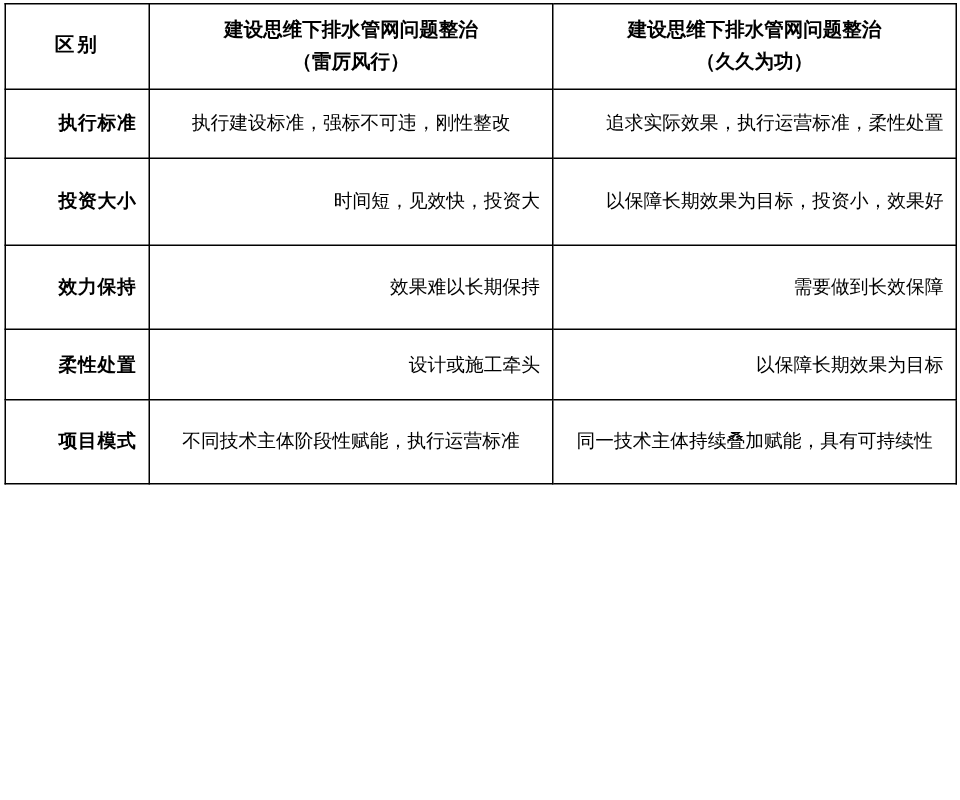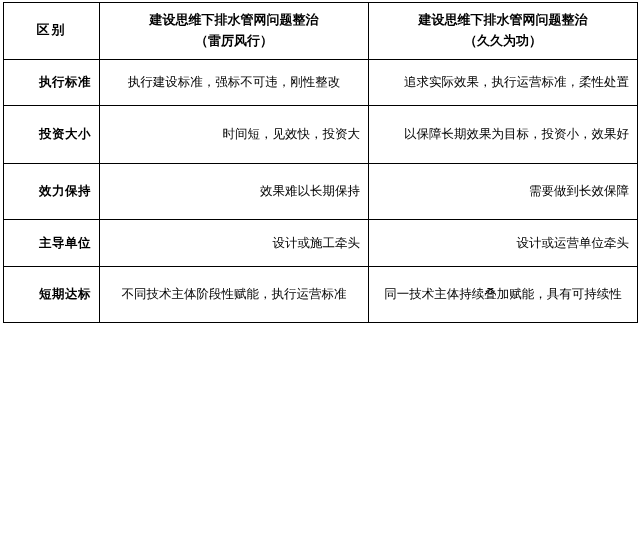--- a/index.html
+++ b/index.html
@@ -117,27 +117,27 @@
         <td class="cell">以保障长期效果为目标，投资小，效果好</td>
       </tr>
 
       <tr class="r5">
         <td class="label">效力保持</td>
         <td class="cell">效果难以长期保持</td>
         <td class="cell">需要做到长效保障</td>
       </tr>
 
       <tr class="r6">
-        <td class="label">主导单位</td>
+        <td class="label">柔性处置</td>
         <td class="cell">设计或施工牵头</td>
-        <td class="cell">设计或运营单位牵头</td>
+        <td class="cell">以保障长期效果为目标</td>
       </tr>
 
 
 
       <tr class="r9">
-        <td class="label">短期达标</td>
+        <td class="label">项目模式</td>
         <td class="cell just">不同技术主体阶段性赋能，执行运营标准</td>
         <td class="cell just">同一技术主体持续叠加赋能，具有可持续性</td>
       </tr>
     </tbody>
   </table>
 </div>
 
 </body></html>

